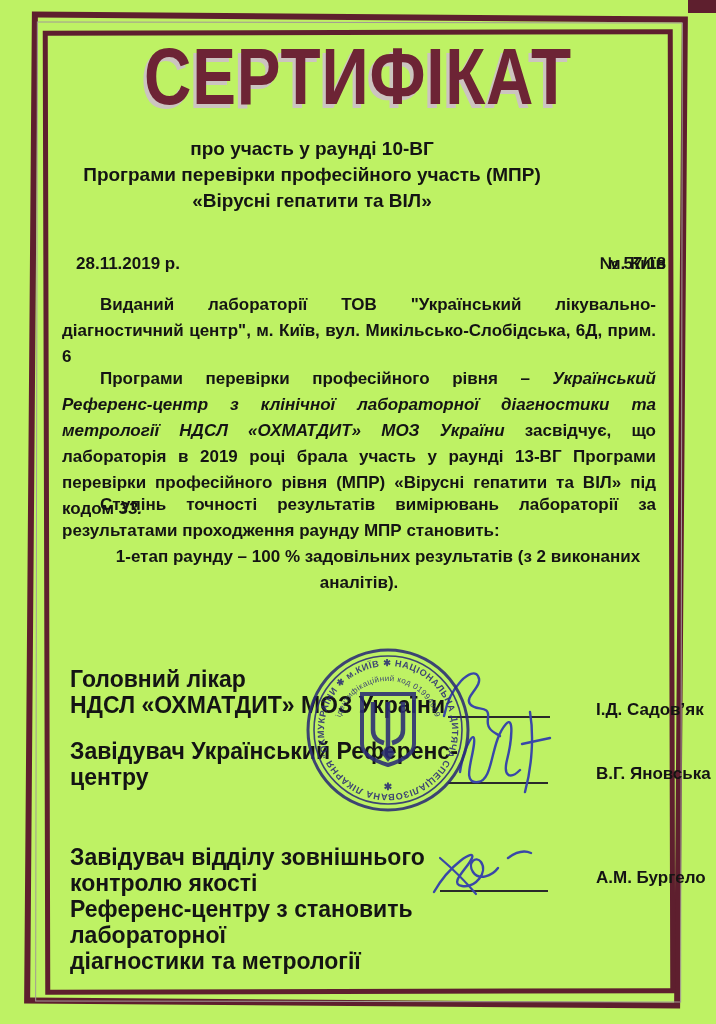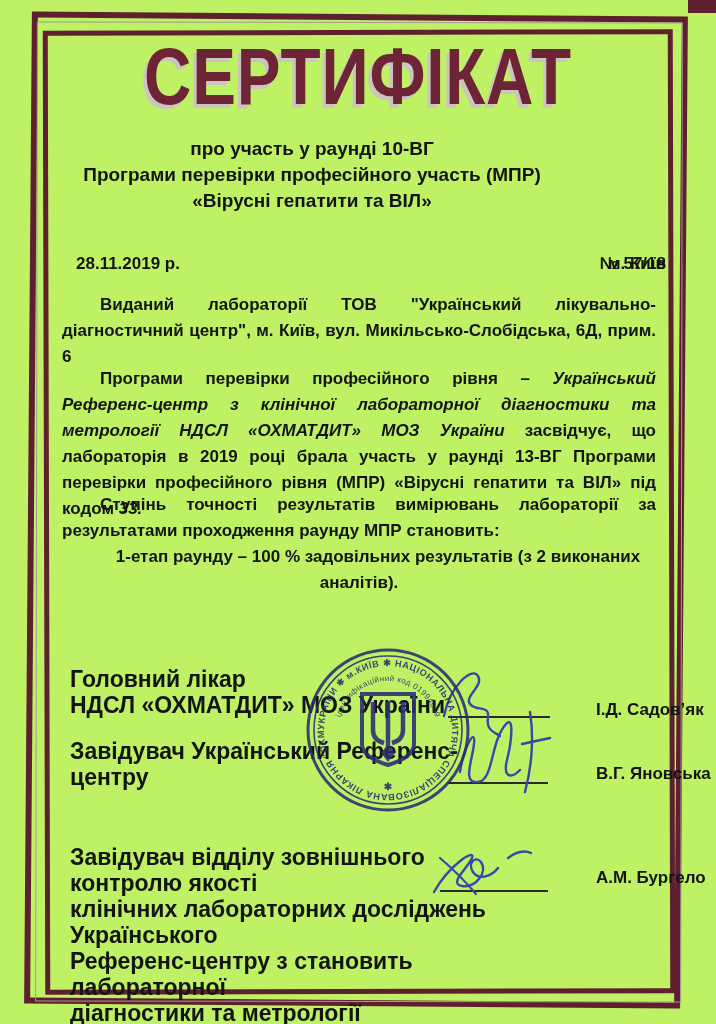--- a/index.html
+++ b/index.html
@@ -130,21 +130,20 @@
 
   <div class="role role-1">
     <div>Головний лікар</div>
     <div>НДСЛ «ОХМАТДИТ» МОЗ України</div>
   </div>
   <div class="role role-2">
     <div>Завідувач Український Референс-центру</div>
   </div>
   <div class="role role-3">
     <div>Завідувач відділу зовнішнього контролю якості</div>
-    <div>клінічних лабораторних досліджень Українського</div>
     <div>Референс-центру з становить лабораторної</div>
     <div>діагностики та метрології</div>
   </div>
 
   <div class="sig-line line-1"></div>
   <div class="sig-line line-2"></div>
   <div class="sig-line line-3"></div>
 
   <div class="sig-name name-1">І.Д. Садов’як</div>
   <div class="sig-name name-2">В.Г. Яновська</div>

